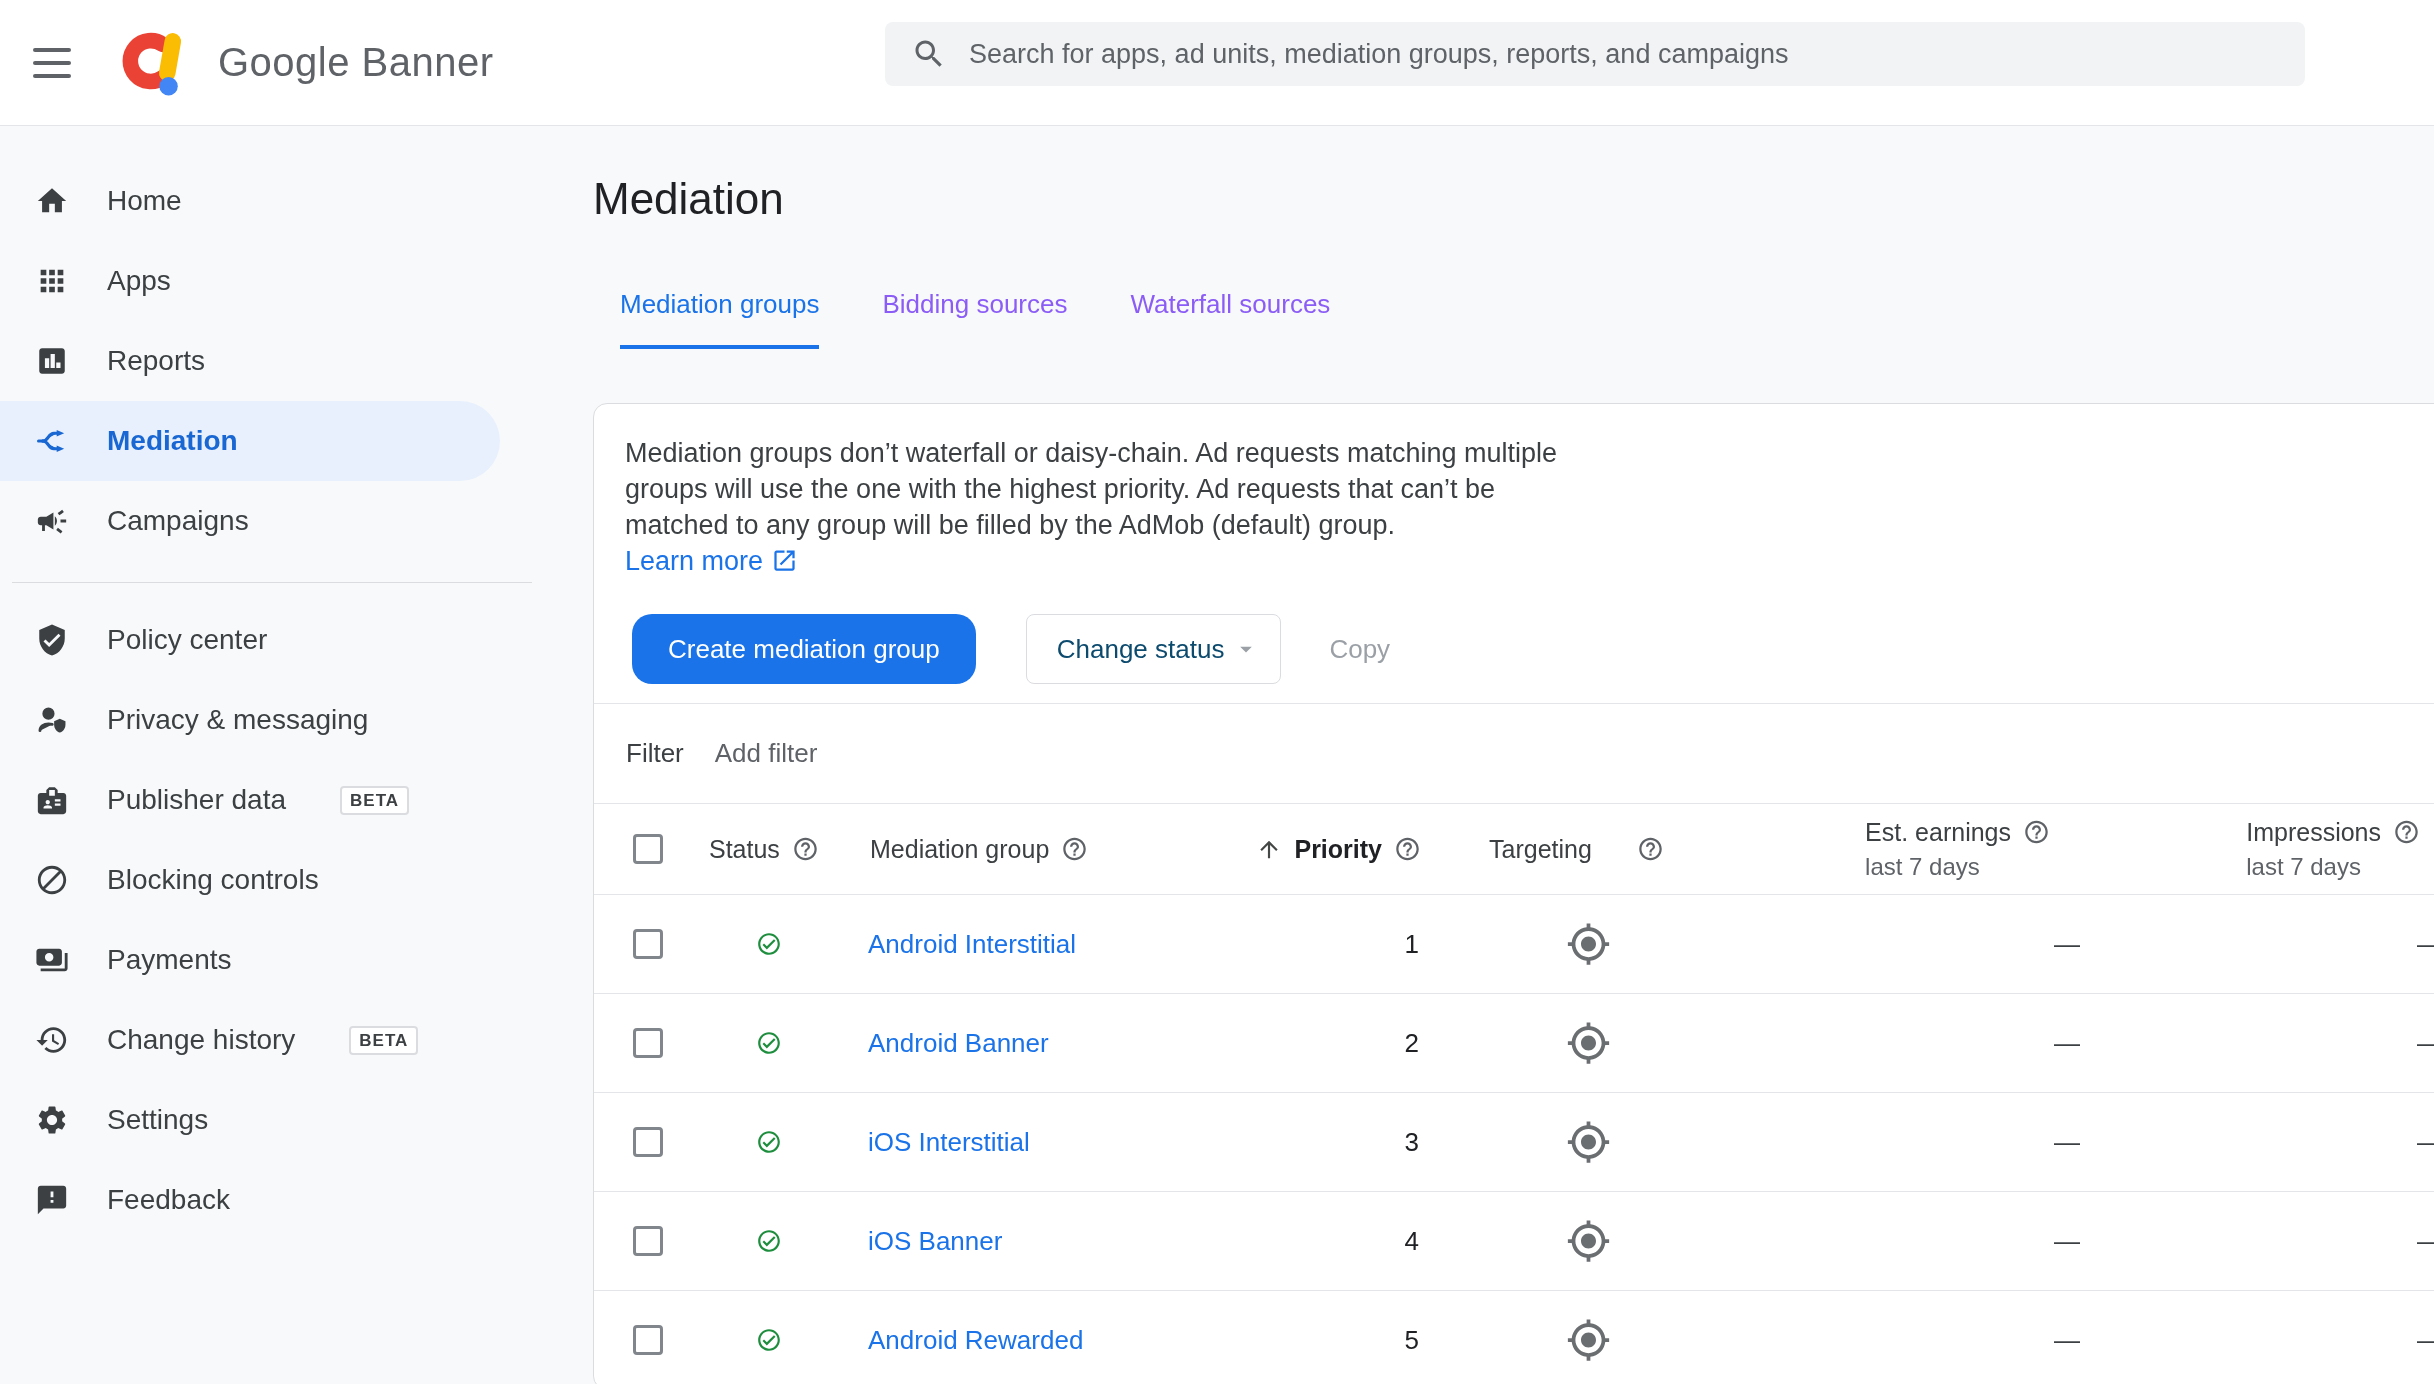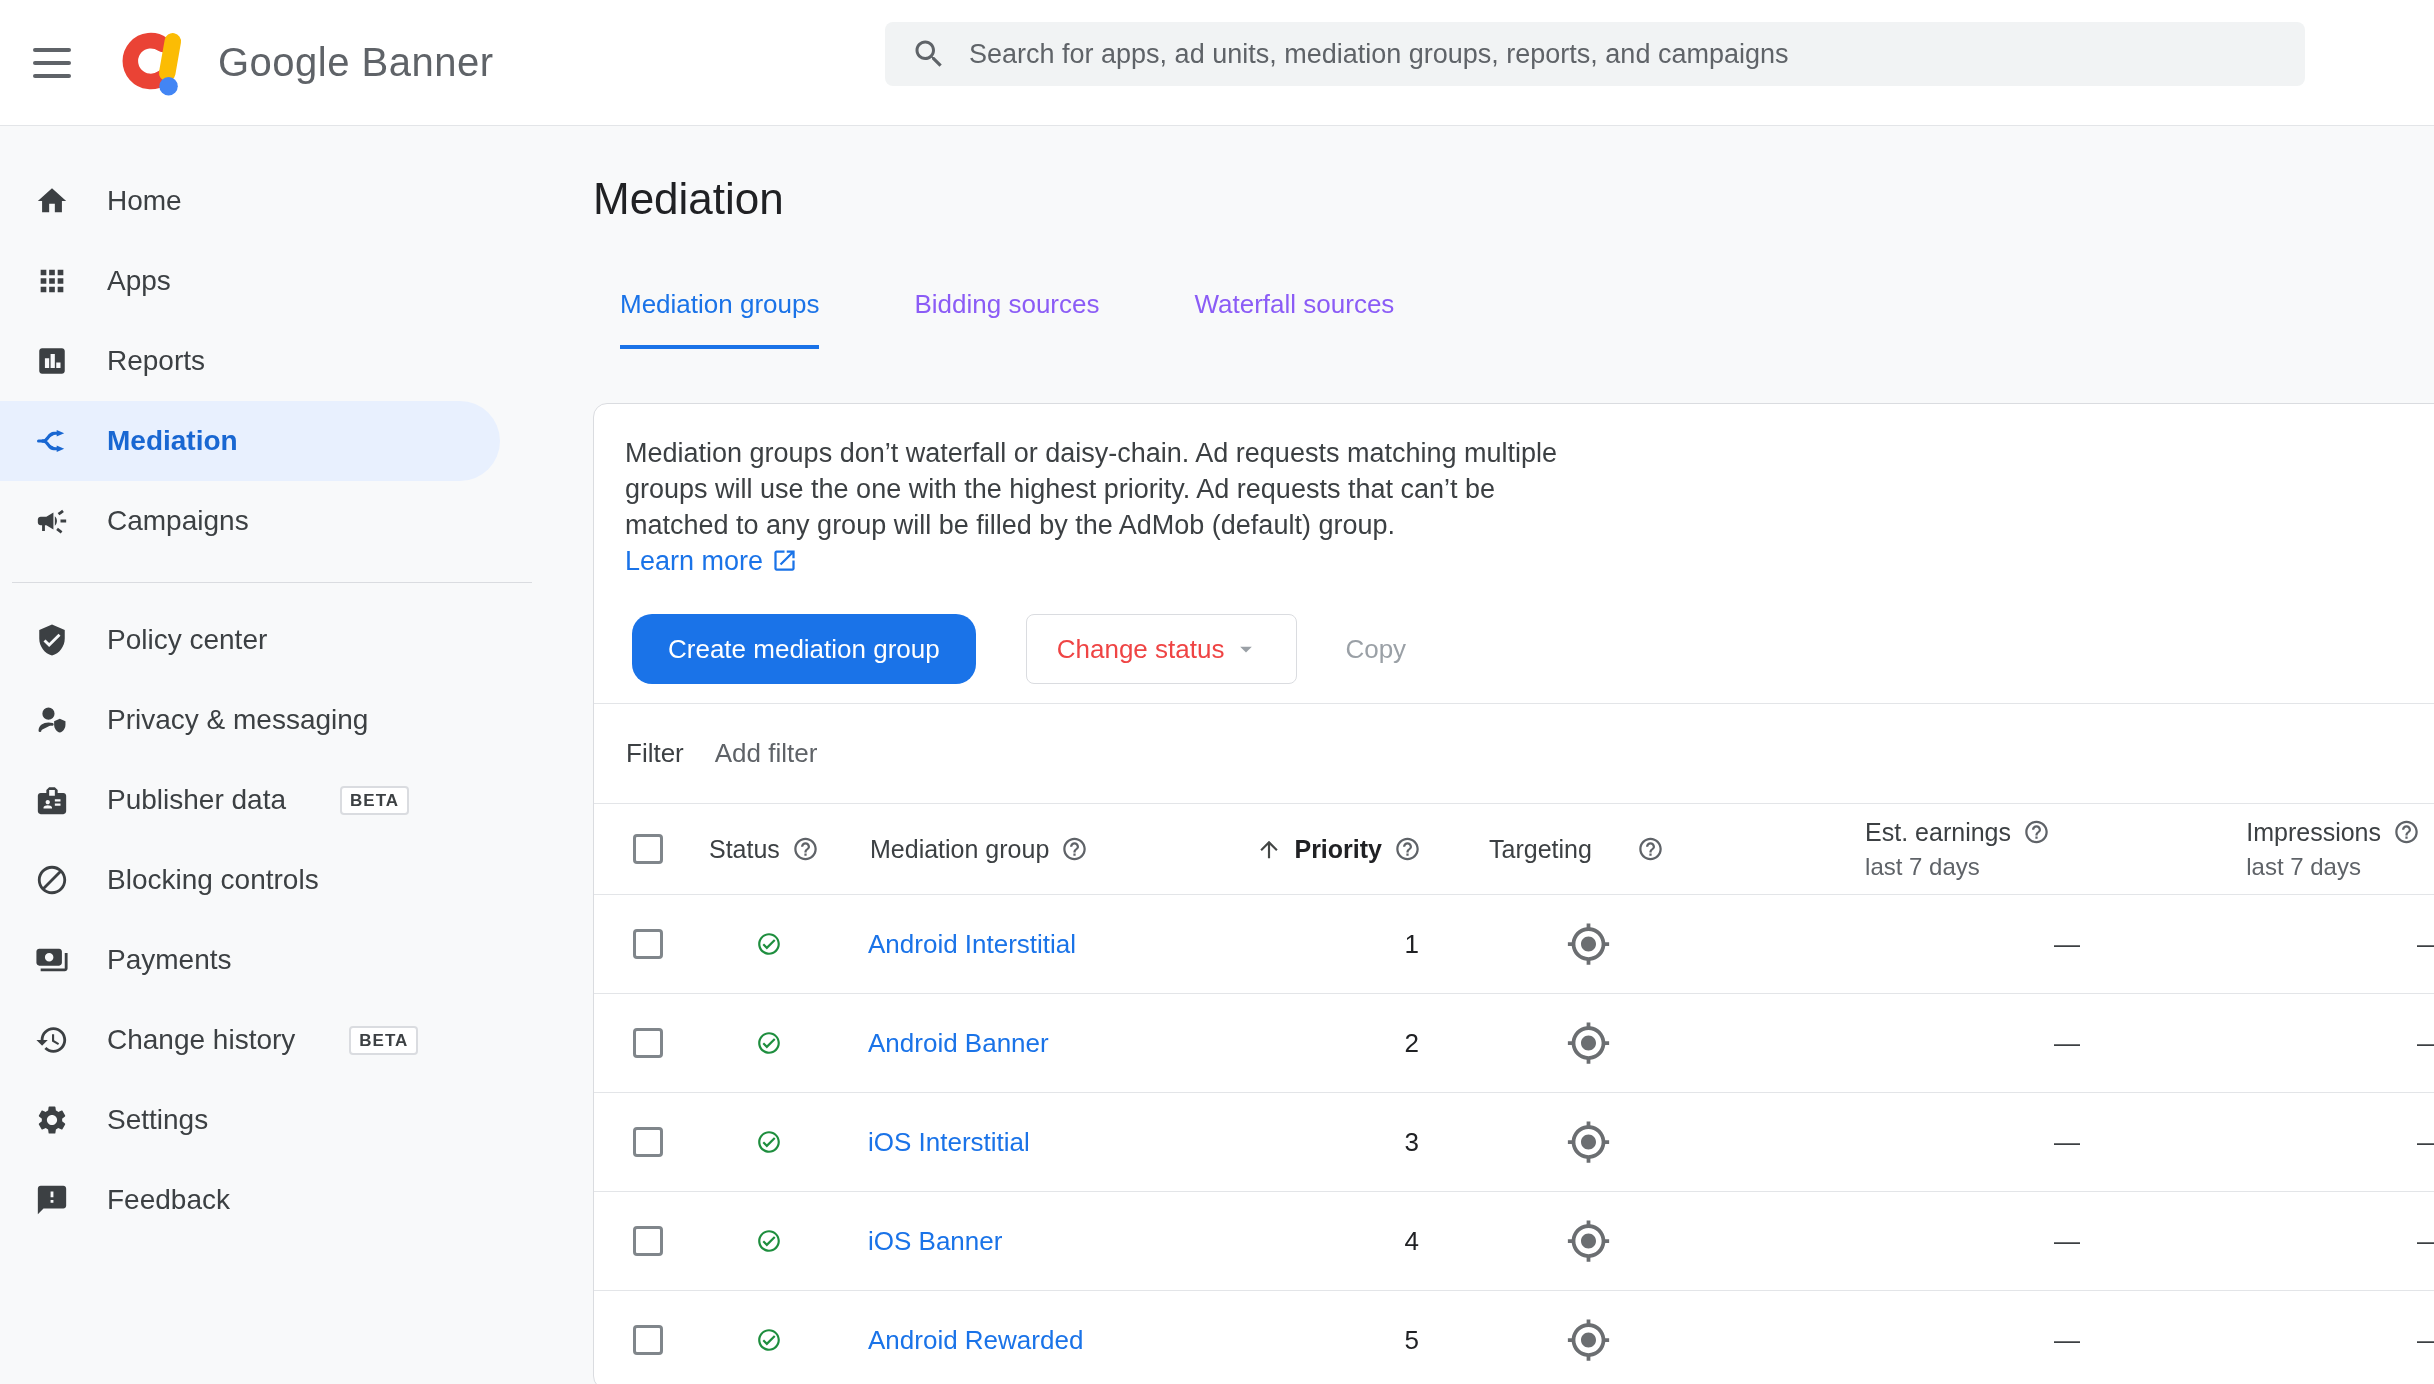--- a/index.html
+++ b/index.html
@@ -35,39 +35,39 @@
   .nav-item.active { background:#e8f0fe; color:#1967d2; font-weight:bold; }
   .nav-divider { height:1px; background:#dadce0; margin:21px 28px 17px 12px; }
   .beta { margin-left:16px; font-size:17px; font-weight:bold; letter-spacing:1px;
           color:#3c4043; border:2px solid #dadce0; border-radius:4px;
           padding:4px 8px; background:#fff; line-height:1; }
 
   
   .main { flex:1; padding-left:33px; overflow:hidden; }
   .page-title { padding-top:48px; font-size:44px; line-height:50px;
                 font-weight:500; color:#202124; }
-  .tabs { display:flex; gap:95px; margin:65px 0 0 27px;text-align:right; }
+  .tabs { display:flex; gap:63px; margin:65px 0 0 27px;text-align:right; }
   .tab { font-size:26px; line-height:30px; color:#8b5cf6; font-weight:500;
          padding-bottom:26px; border-bottom:4px solid transparent; cursor:pointer; }
   .tab.active { color:#1a73e8; border-bottom-color:#1a73e8; }
 
   .card { margin-top:54px; width:1890px; background:#fff;
           border:1px solid #dadce0; border-radius:14px; }
 
   .info { margin:31px 0 0 31px; width:935px; font-size:27px; line-height:36px;
           color:#3c4043; }
   .learn-more { color:#1a73e8; text-decoration:none; cursor:pointer; white-space:nowrap; }
   .ext-icon { width:27px; height:27px; fill:#1a73e8; vertical-align:-4px; margin-left:8px; }
 
   .actions { display:flex; align-items:center; margin:35px 0 0 38px; }
   .btn-primary { height:70px; padding:0 36px; background:#1a73e8; color:#fff;
                  border:none; border-radius:20px; font-size:26px; font-weight:500;
                  font-family:inherit; cursor:pointer; }
-  .btn-outline { margin-left:50px; height:70px; padding:0 36px 0 30px; background:#fff;
-                 border:1px solid #dadce0; border-radius:8px; color:#ef4444;
+  .btn-outline { margin-left:50px; height:70px; padding:0 20px 0 30px; background:#fff;
+                 border:1px solid #dadce0; border-radius:8px; color:#0c4a6e;
                  font-size:26px; font-weight:500; display:flex; align-items:center;
                  gap:8px; font-family:inherit; }
   .caret { width:28px; height:28px; fill:#9aa0a6; }
   .btn-text { margin-left:36px; background:none; border:none; color:#9aa0a6;
               font-size:26px; font-weight:500; font-family:inherit; padding:0 12px; }
 
   .filter-row { margin-top:19px; border-top:1px solid #e3e5e8; height:100px;
                 display:flex; align-items:center; padding-left:32px; font-size:26px; }
   .filter-label { color:#3c4043; }
   .add-filter { margin-left:31px; color:#5f6368; cursor:pointer; }

